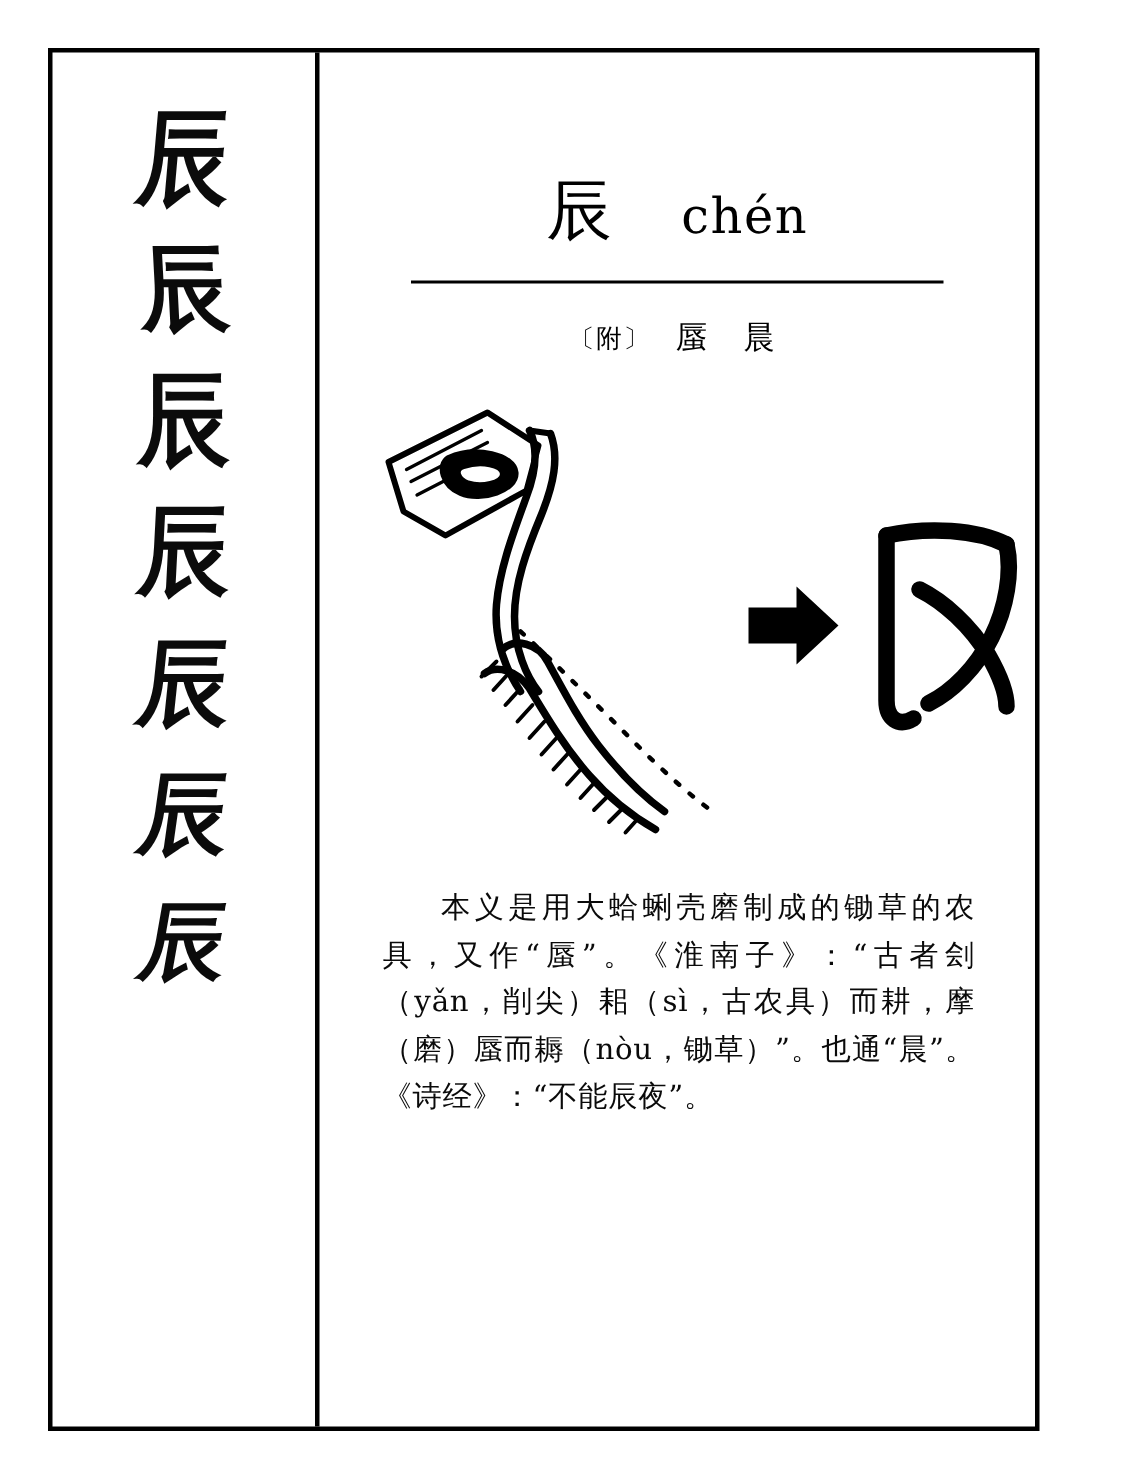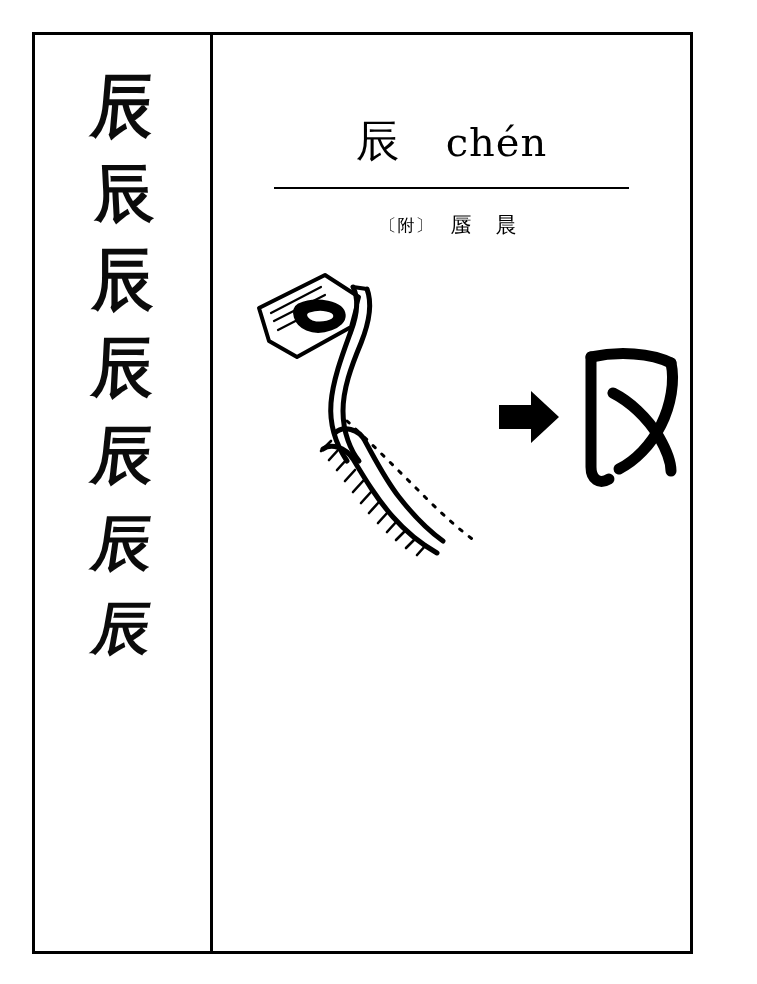--- a/index.html
+++ b/index.html
@@ -76,21 +76,21 @@
     margin-top: 58px;
   }
   #headword {
     font-family: "DejaVu Serif", serif;
     font-size: 44px;
     line-height: 1;
     color: #000;
   }
   #pinyin {
     font-family: "DejaVu Serif", serif;
-    font-size: 40px;
+    font-size: 33px;
     line-height: 1;
     letter-spacing: 1px;
     color: #000;
   }
 
   #head-rule {
     margin: 24px auto 0 auto;
     width: 355px;
     height: 2px;
     background: #000;
@@ -213,15 +213,16 @@
 
         <g fill="none" stroke="#000" stroke-width="11" stroke-linecap="round" stroke-linejoin="round">
           <path d="M344 104 L344 214 C344 226, 352 232, 362 226"></path>
           <path d="M344 104 C372 98, 404 100, 424 110"></path>
           <path d="M424 110 C428 128, 424 152, 414 172 C404 192, 388 208, 372 216"></path>
           <path d="M366 140 C382 148, 400 164, 412 184 C420 198, 424 210, 424 218"></path>
         </g>
       </svg>
     </div>
 
+    <div id="explanation">本义是用大蛤蜊壳磨制成的锄草的农具，又作“蜃”。《淮南子》：“古者刽（yǎn，削尖）耜（sì，古农具）而耕，摩（磨）蜃而耨（nòu，锄草）”。也通“晨”。《诗经》：“不能辰夜”。</div>
 
   </div>
 </div>
 
 </body></html>

